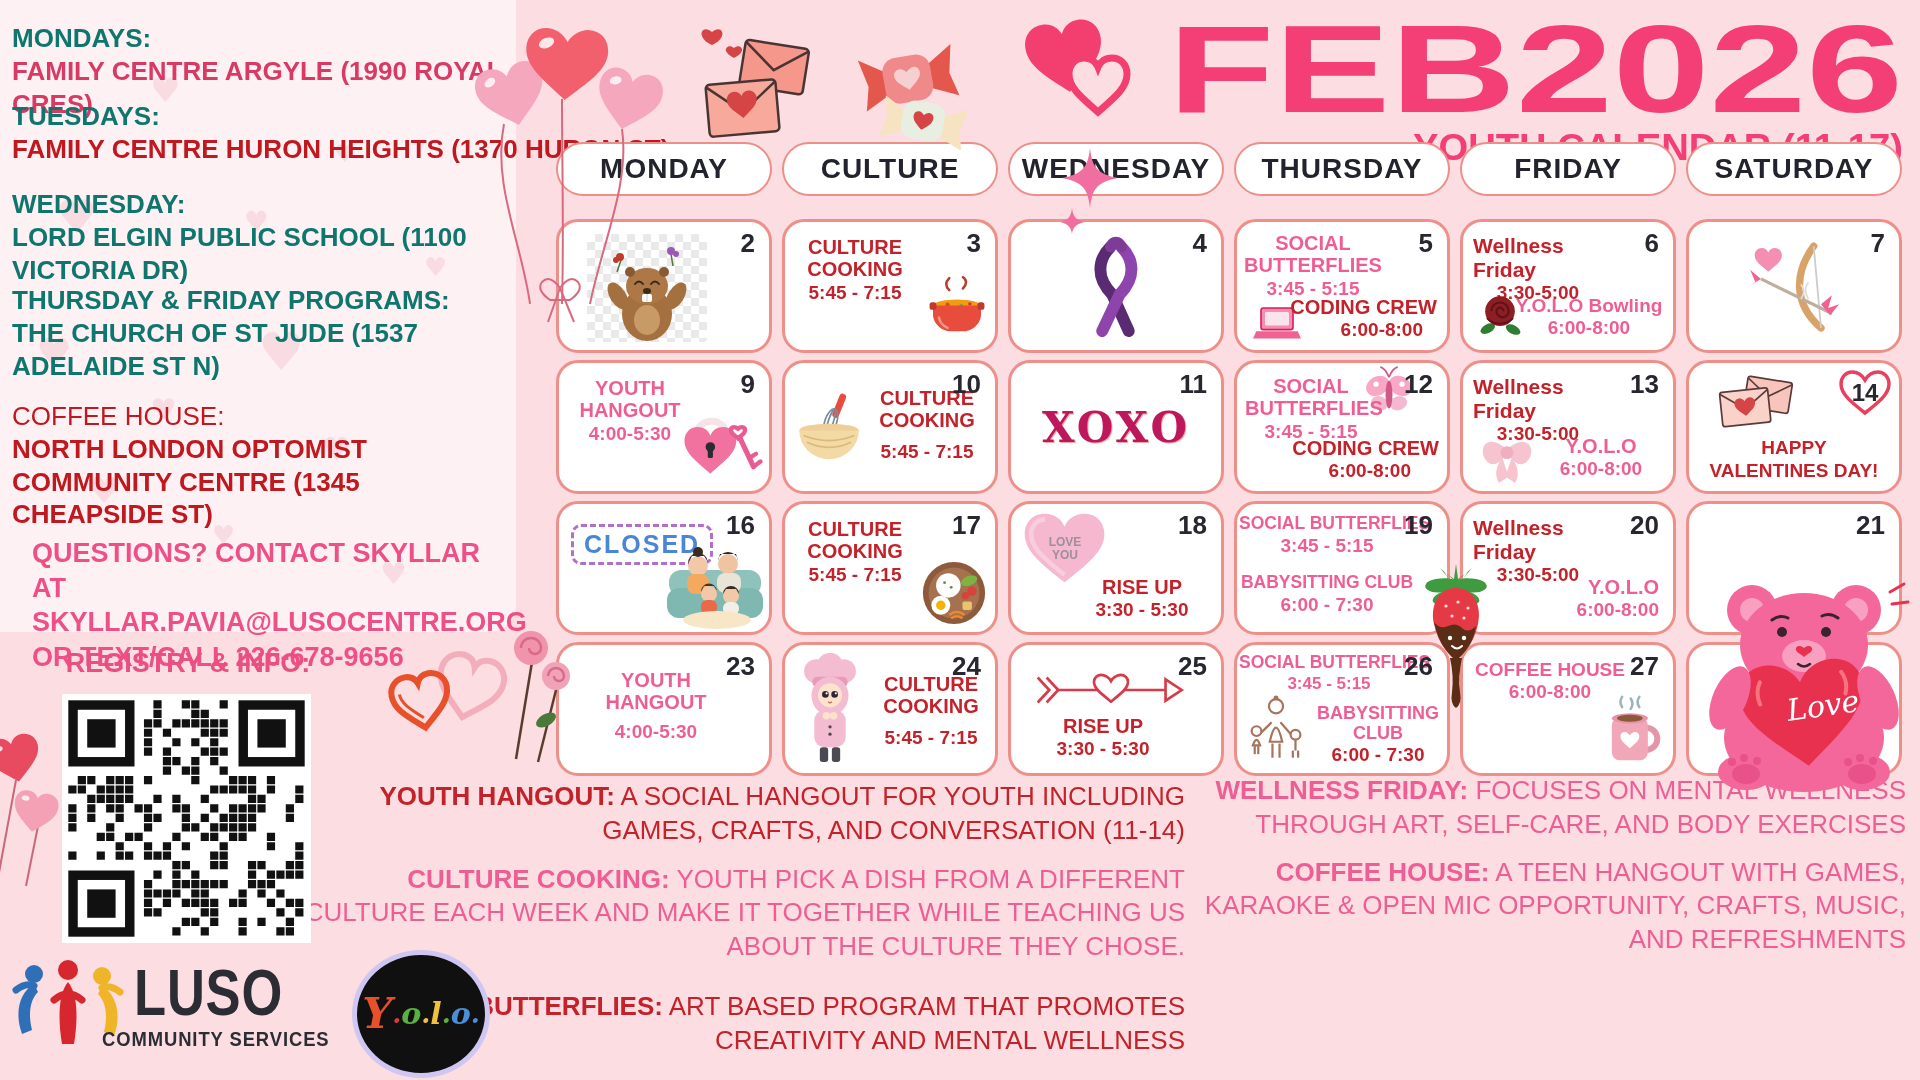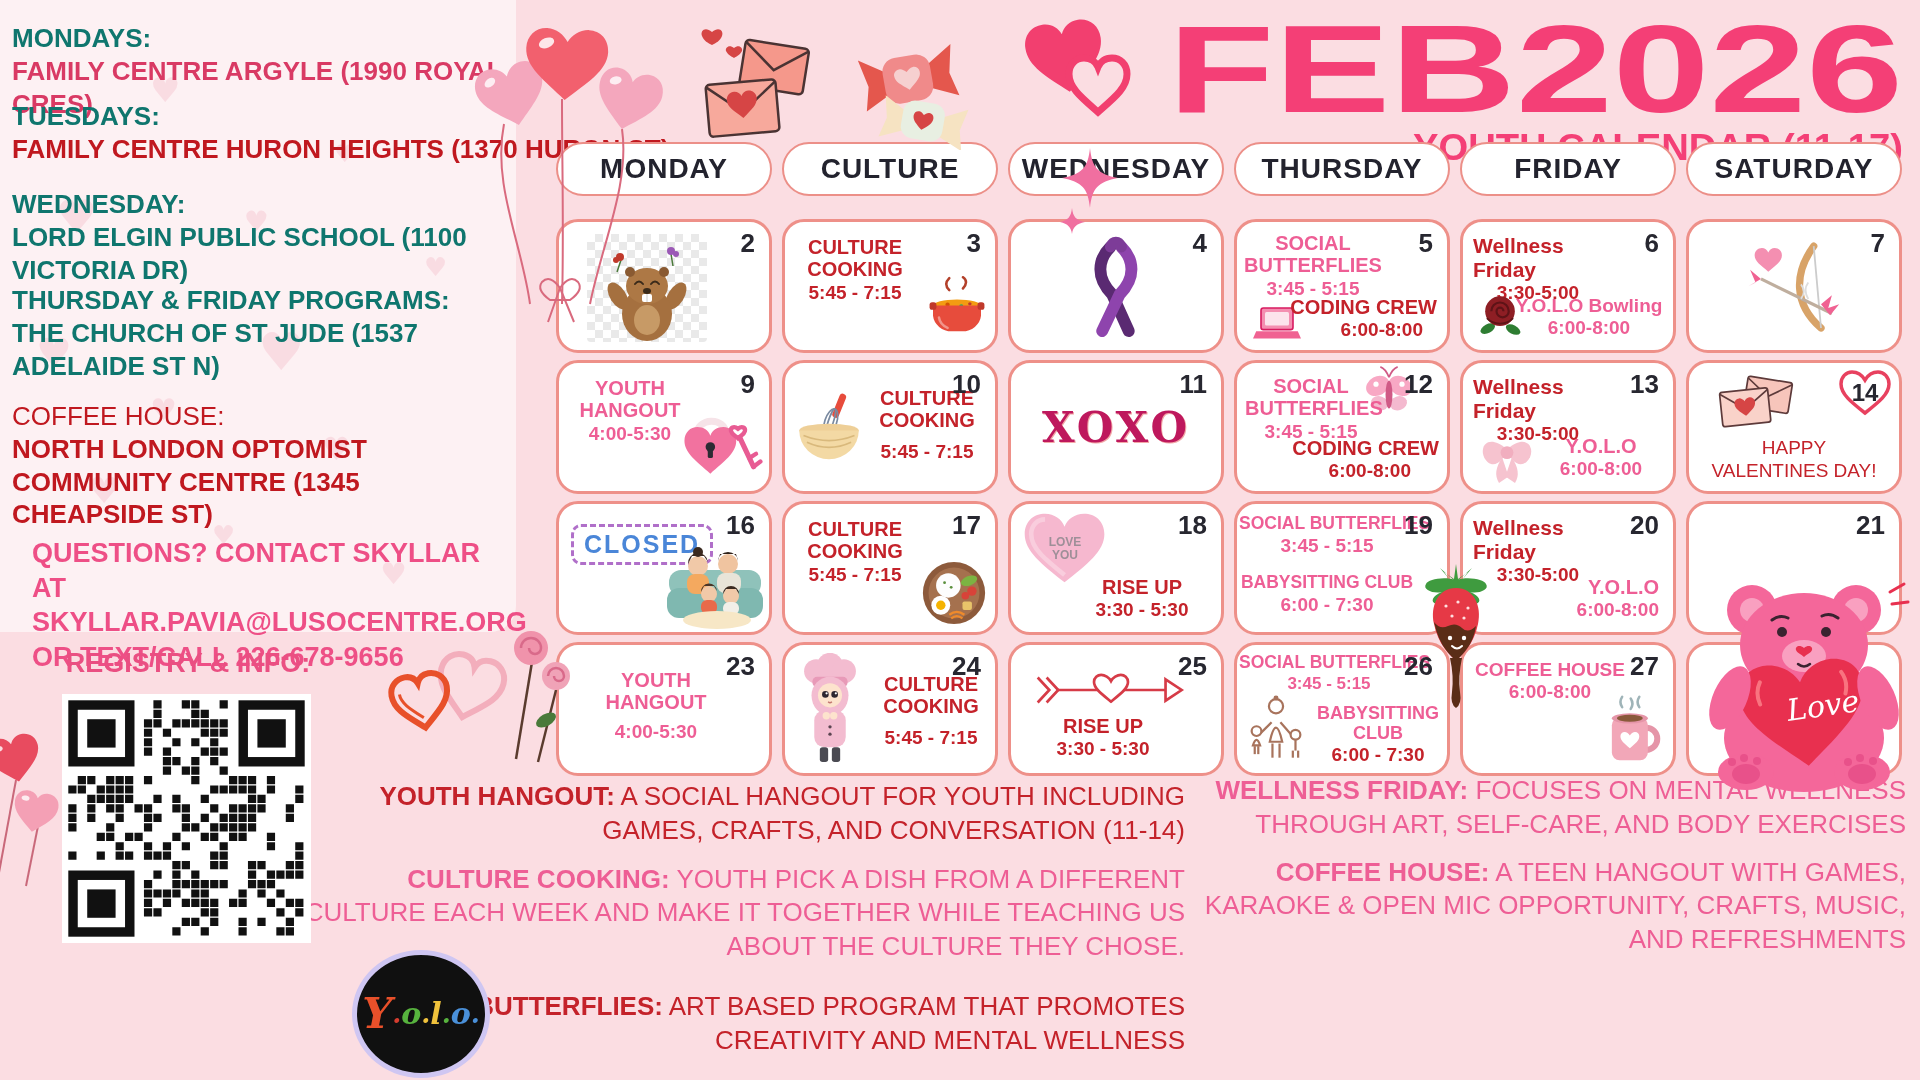--- a/index.html
+++ b/index.html
@@ -398,21 +398,21 @@
           <g transform="rotate(9 62 30)">
               <rect x="34" y="10" width="52" height="36" rx="3" fill="#f7c5bb" stroke="#5d3a3a" stroke-width="2"></rect>
               <path d="M34,12 L60,30 L86,12" fill="none" stroke="#5d3a3a" stroke-width="2"></path>
             </g>
           <g transform="rotate(-6 35 44)">
               <rect x="6" y="22" width="56" height="40" rx="3" fill="#f9d2c9" stroke="#5d3a3a" stroke-width="2"></rect>
               <path d="M6,24 L34,44 L62,24" fill="none" stroke="#5d3a3a" stroke-width="2"></path>
               <path d="M34,52 C27,46 22,43 22,37 C22,33 25,31 28,31 C30,31 33,33 34,35 C35,33 38,31 40,31 C43,31 46,33 46,37 C46,43 41,46 34,52 Z" fill="#d64545"></path>
             </g>
         </svg>
-        <div class="a red" style="left:12px;right:12px;bottom:8px;text-align:center;font-weight:normal;font-size:19px;line-height:1.2">HAPPY VALENTINES DAY!</div>
+        <div class="a red" style="left:12px;right:12px;bottom:8px;text-align:center;font-weight:bold;font-size:19px;line-height:1.2">HAPPY VALENTINES DAY!</div>
       </div>
 
       <div class="cell">
         <span class="num">16</span>
         <div class="closed">CLOSED</div>
         <svg class="a" style="right:4px;bottom:2px" width="100" height="86" viewBox="0 0 100 86">
           <rect x="4" y="26" width="92" height="26" rx="12" fill="#8fc2ba"></rect>
           <rect x="2" y="44" width="96" height="30" rx="12" fill="#7fb8b0"></rect>
           <circle cx="33" cy="22" r="10" fill="#f1c9a8"></circle>
             <path d="M23,20 a10,10 0 0 1 20,-2 l-4,-6 h-12 z" fill="#3a2a20"></path>
@@ -700,20 +700,35 @@
     <g transform="rotate(-12 28 30)">
         <path d="M28,54 C14,42 2,34 2,22 C2,13 9,8 16,8 C21,8 26,11 28,16 C30,11 35,8 40,8 C47,8 54,13 54,22 C54,34 42,42 28,54 Z" fill="#e84b5f"></path>
         <ellipse cx="14" cy="18" rx="5" ry="3" fill="#fff" opacity=".8"></ellipse>
       </g>
     <g transform="rotate(10 50 80)">
         <path d="M50,104 C38,94 28,87 28,76 C28,68 34,64 40,64 C44,64 48,66 50,70 C52,66 56,64 60,64 C66,64 72,68 72,76 C72,87 62,94 50,104 Z" fill="#f4a0b5"></path>
         <ellipse cx="38" cy="72" rx="4" ry="2.5" fill="#fff" opacity=".8"></ellipse>
       </g>
   </svg>
 
+  <div class="luso">
+    <svg width="125" height="110" viewBox="0 0 125 110">
+      <circle cx="28" cy="14" r="9" fill="#2e6fb8"></circle>
+      <path d="M28,24 C14,32 8,52 16,74 L26,70 C22,54 24,40 32,32 Z" fill="#2e6fb8"></path>
+      <path d="M10,30 q10,-8 18,-4" stroke="#2e6fb8" stroke-width="7" fill="none" stroke-linecap="round"></path>
+      <circle cx="62" cy="10" r="10" fill="#d6262e"></circle>
+      <path d="M62,22 C52,34 52,60 56,84 L68,84 C72,60 72,34 62,22 Z" fill="#d6262e"></path>
+      <path d="M48,40 q14,-12 28,0" stroke="#d6262e" stroke-width="7" fill="none" stroke-linecap="round"></path>
+      <circle cx="96" cy="16" r="9" fill="#f0b429"></circle>
+      <path d="M96,26 C110,34 116,54 108,76 L98,72 C102,56 100,42 92,34 Z" fill="#f0b429"></path>
+      <path d="M114,32 q-10,-8 -18,-4" stroke="#f0b429" stroke-width="7" fill="none" stroke-linecap="round"></path>
+    </svg>
+    <div class="luso-name">LUSO</div>
+    <div class="luso-sub">COMMUNITY SERVICES</div>
+  </div>
 
   <div class="yolo">
     <span>Y</span>
       <span>.</span>
       <span>o</span>
       <span>.</span>
       <span>l</span>
       <span>.</span>
       <span>o</span>
       <span>.</span>

